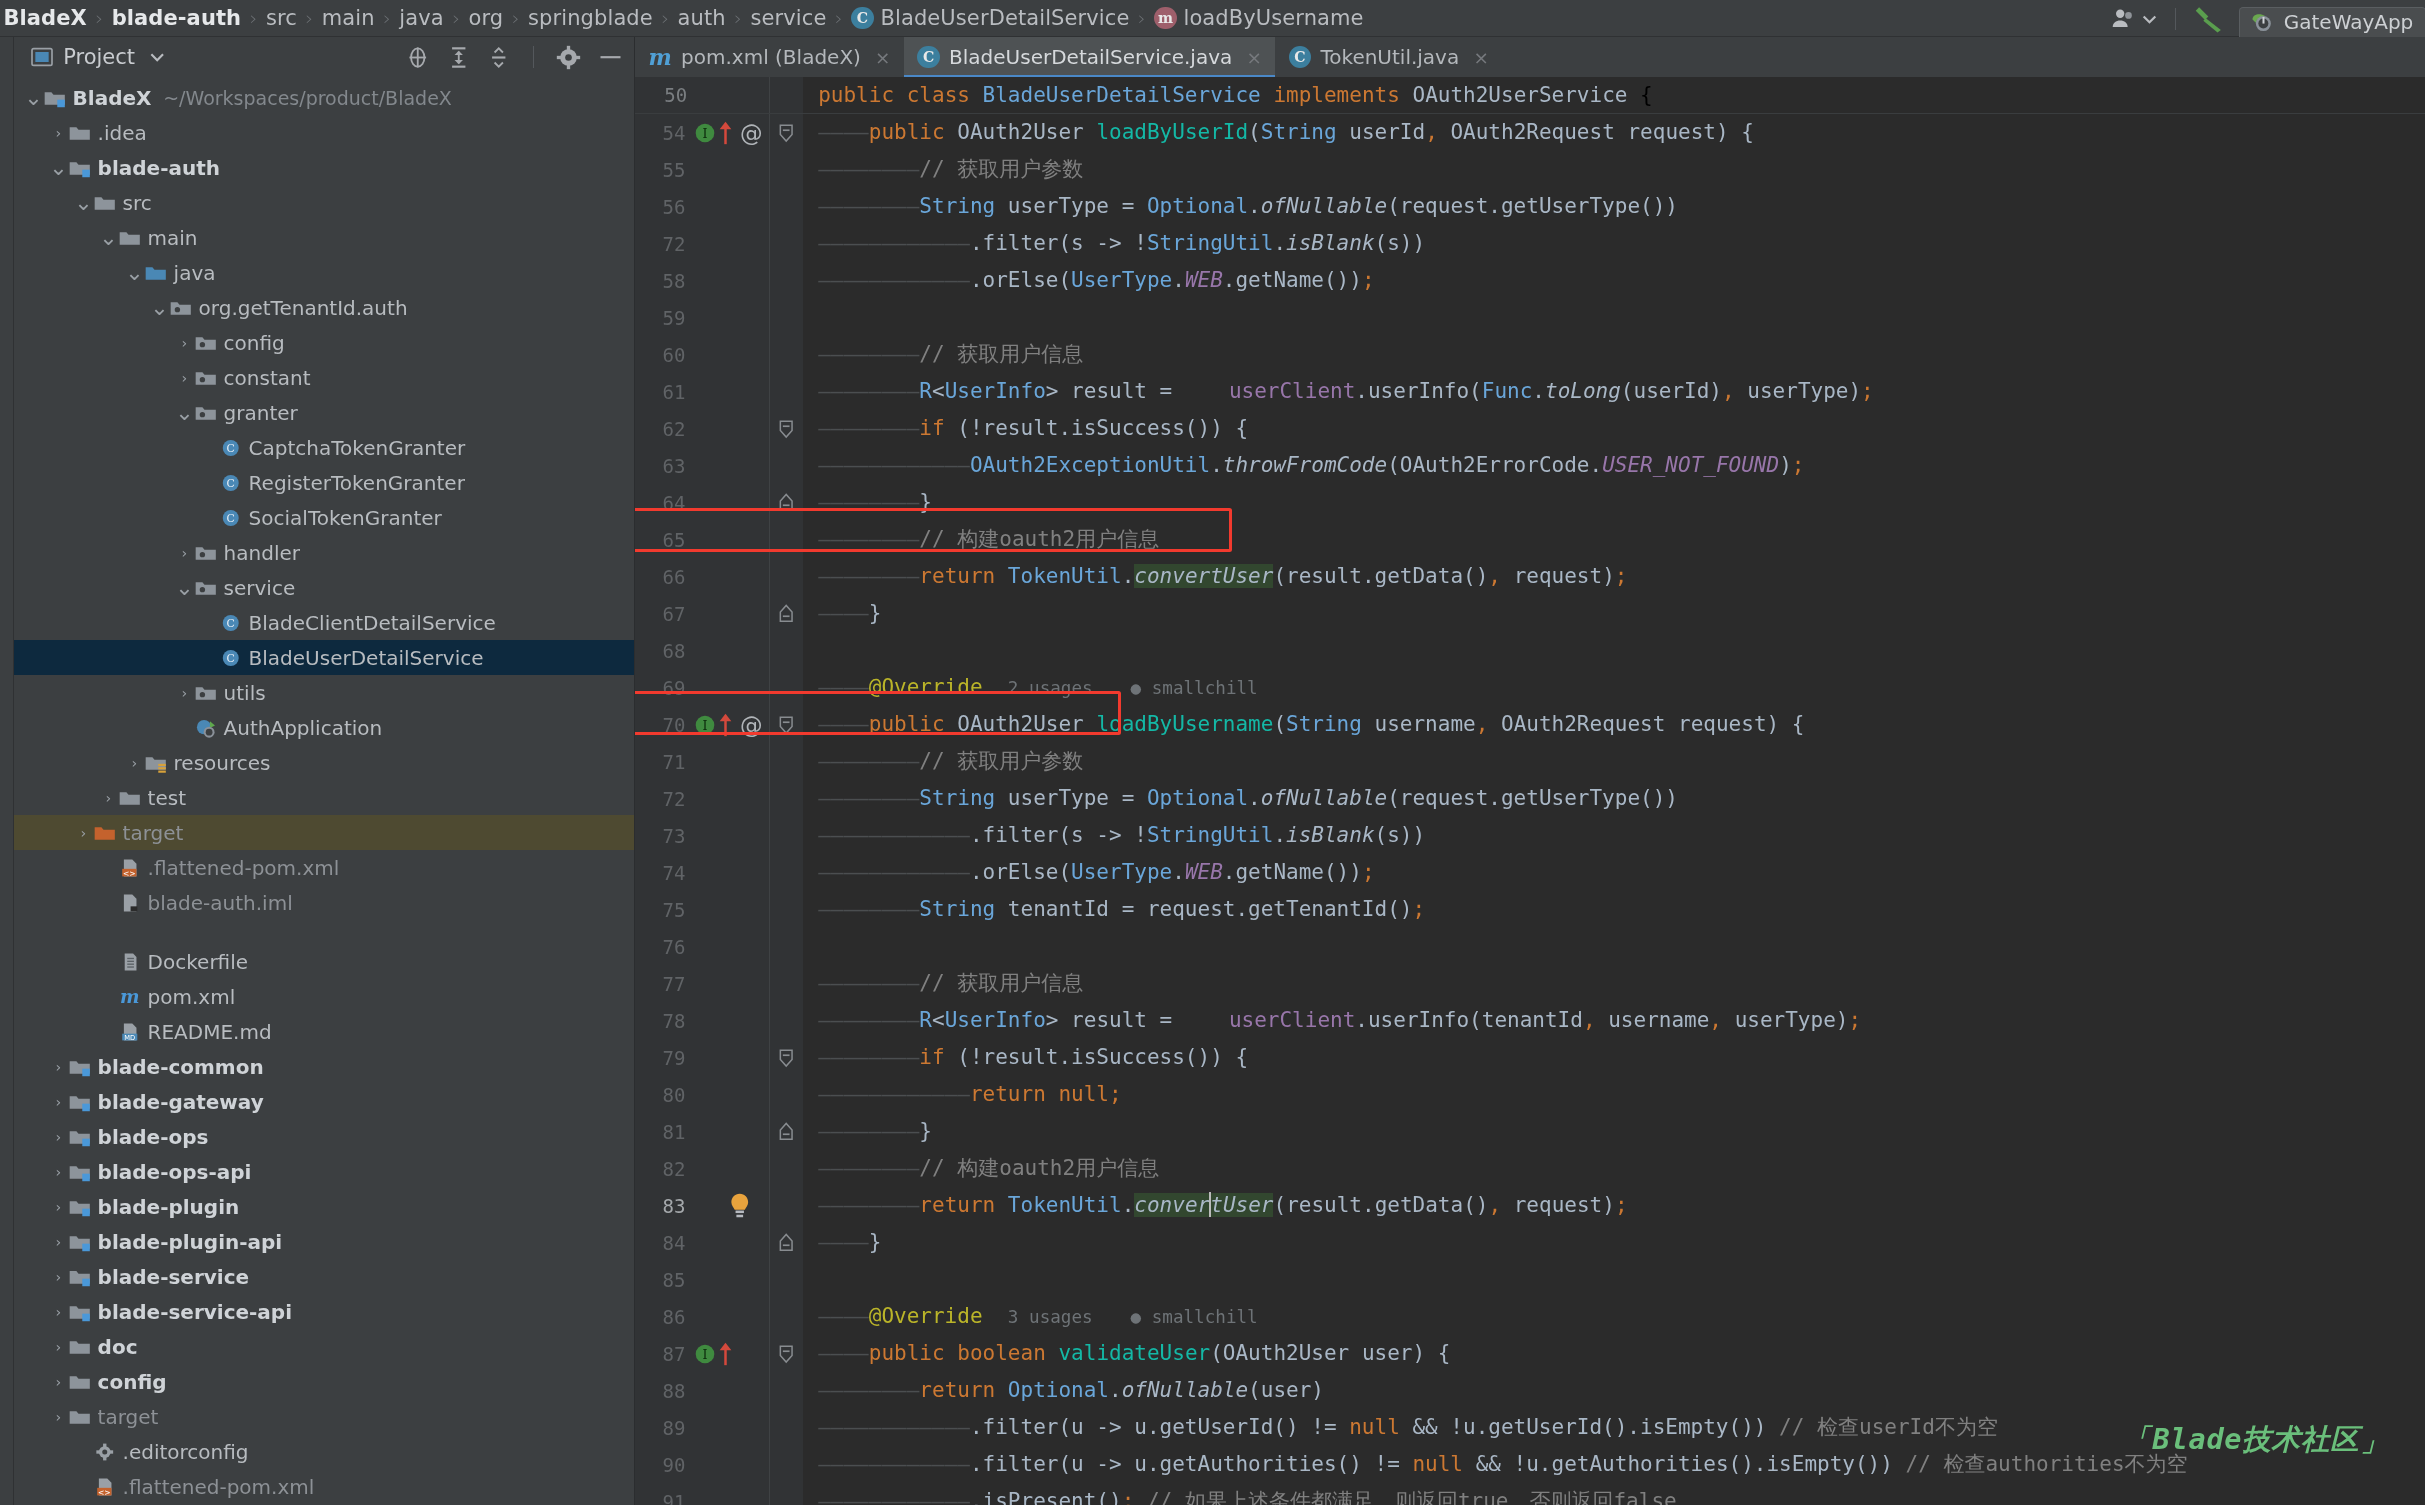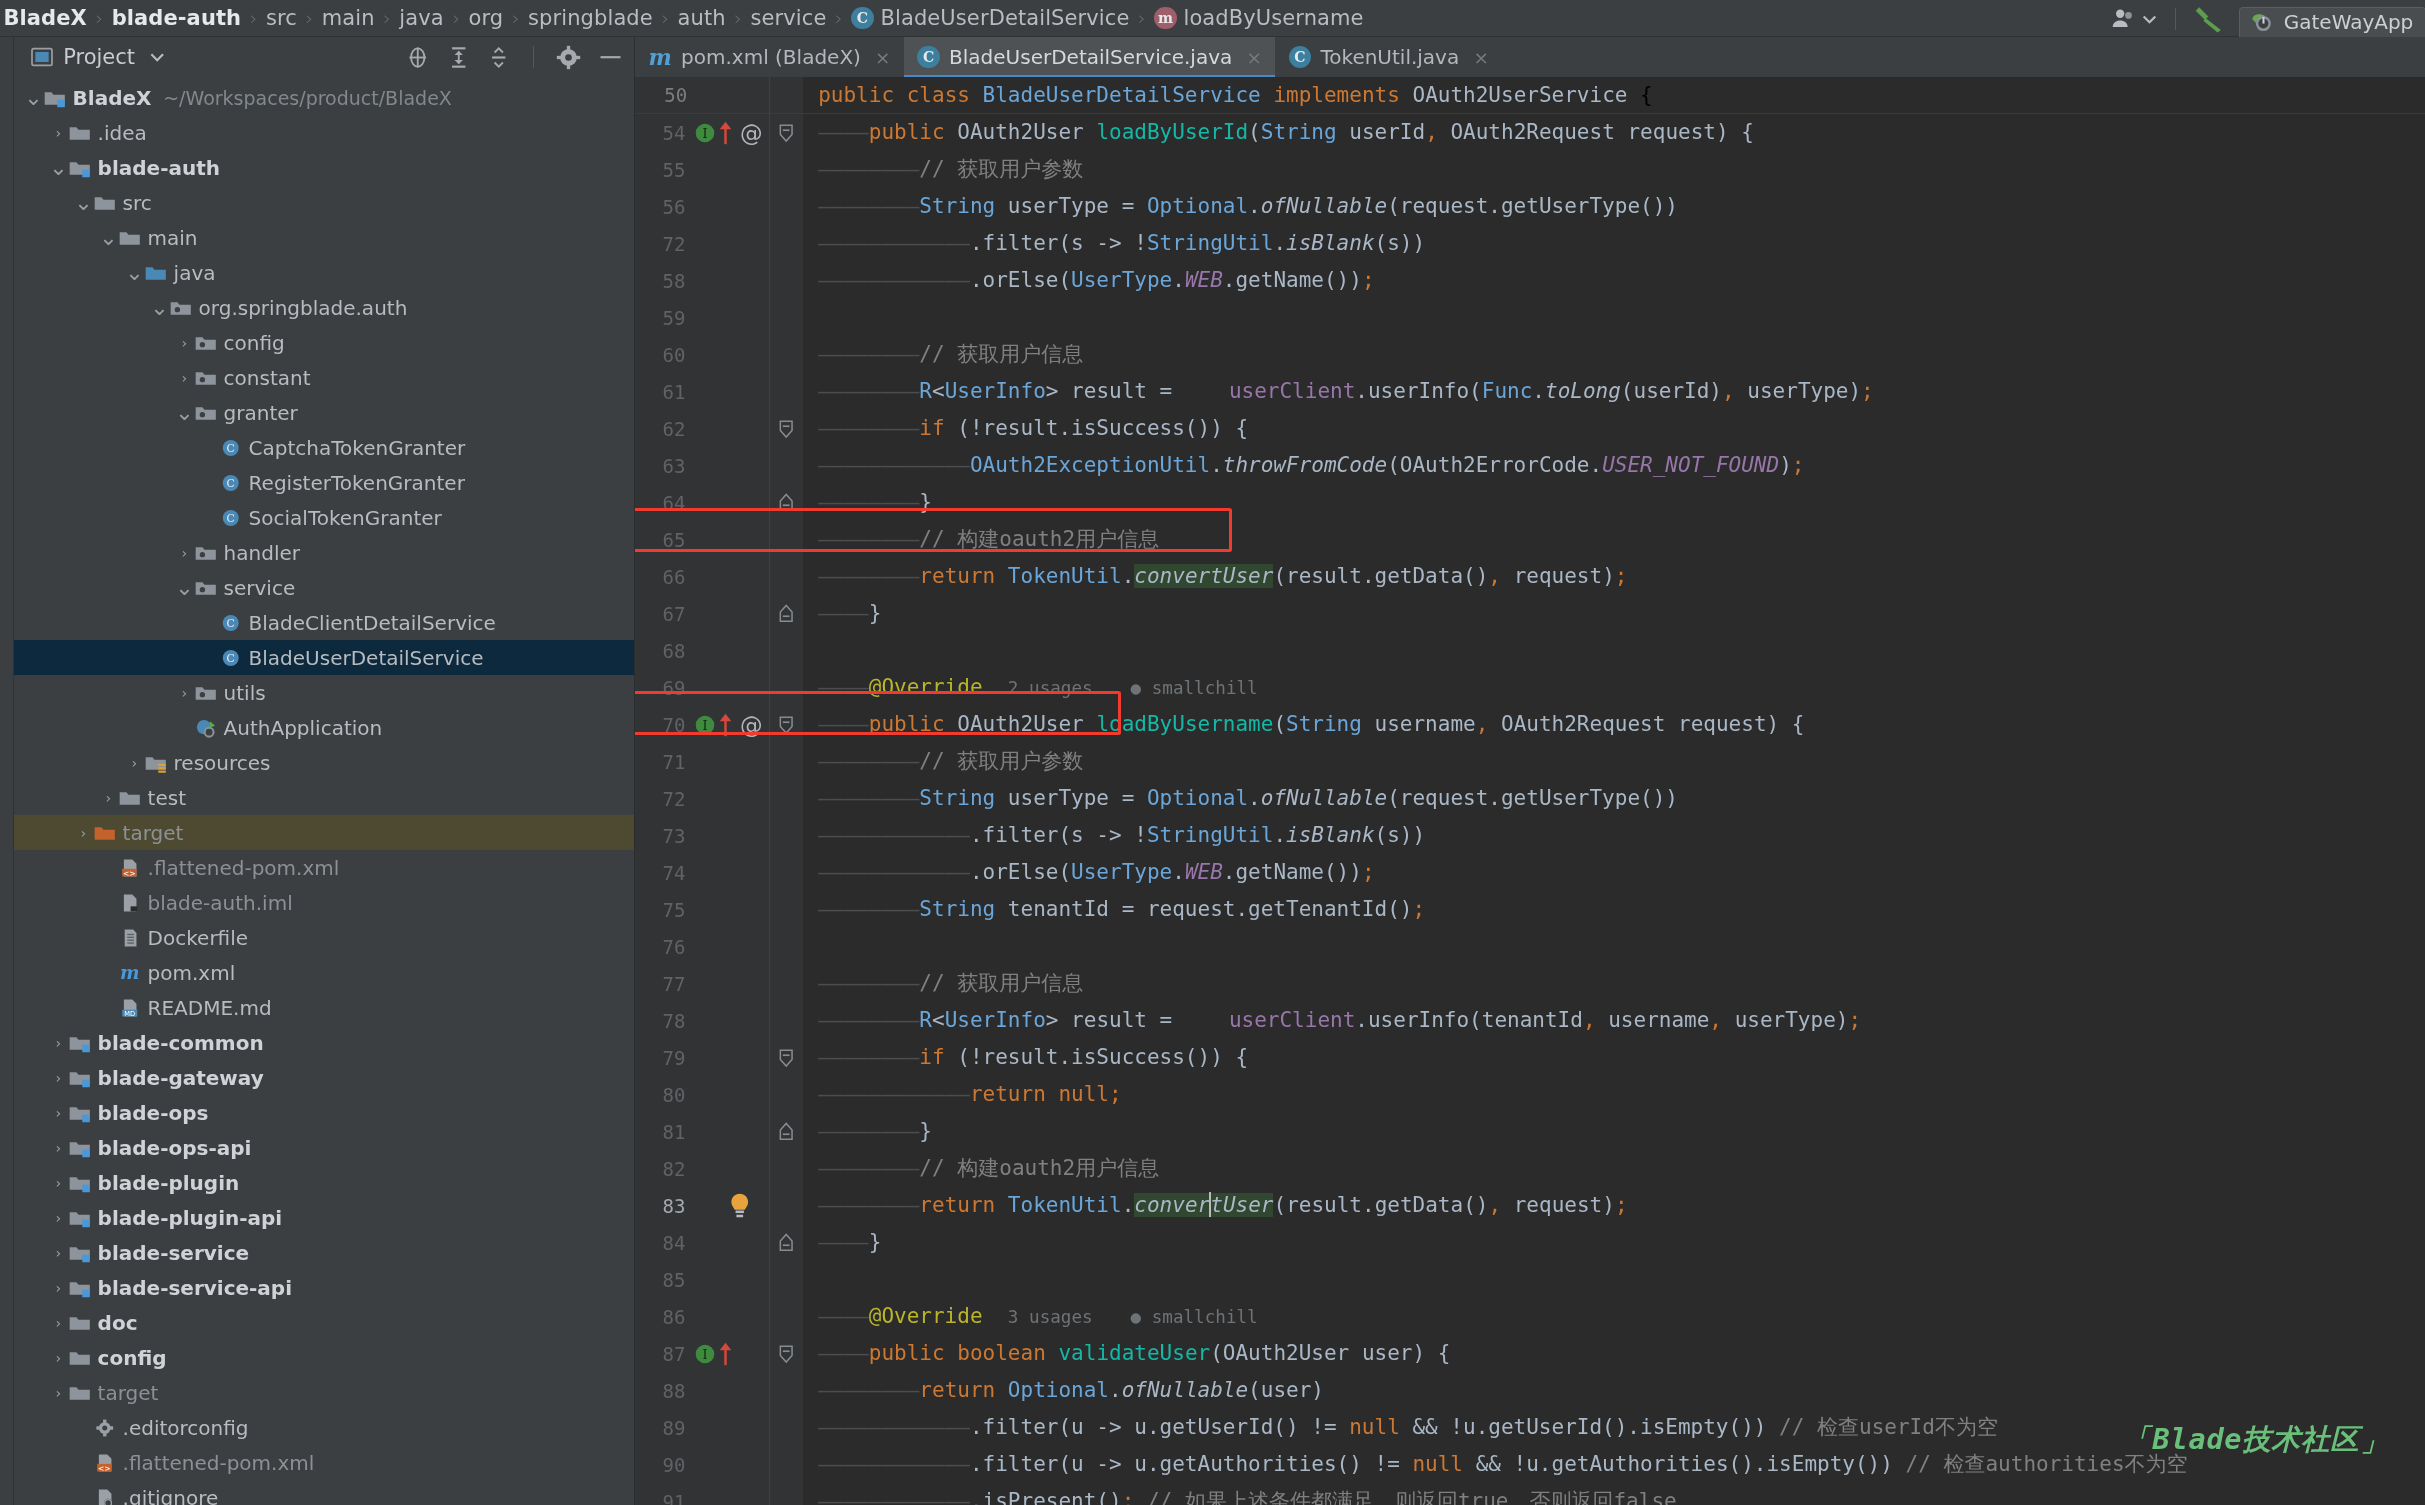--- a/index.html
+++ b/index.html
@@ -370,21 +370,21 @@
             <span class="lbl">java</span>
           </div>
           <div class="row" style="padding-left: 136px;">
             <span class="twisty" style="font-size: 22px; line-height: 8.4px;">⌄</span>
             <span class="ficon">
               <svg width="23.5" height="22" viewBox="0 0 28 26">
                 <path d="M2 6 L10 6 L12.5 9 L26 9 L26 21 L2 21 Z" fill="#8d949b"></path>
                 <circle cx="10" cy="15" r="3.2" fill="#3c3f41"></circle>
               </svg>
             </span>
-            <span class="lbl">org.springblade.auth</span>
+            <span class="lbl">org.getTenantId.auth</span>
           </div>
           <div class="row" style="padding-left: 161px;">
             <span class="twisty">›</span>
             <span class="ficon">
               <svg width="23.5" height="22" viewBox="0 0 28 26">
                 <path d="M2 6 L10 6 L12.5 9 L26 9 L26 21 L2 21 Z" fill="#8d949b"></path>
                 <circle cx="10" cy="15" r="3.2" fill="#3c3f41"></circle>
               </svg>
             </span>
             <span class="lbl">config</span>
@@ -545,21 +545,21 @@
           <div class="row" style="padding-left: 85px;">
             <span class="twisty"></span>
             <span class="ficon">
               <svg width="23.5" height="22" viewBox="0 0 28 26">
                 <path d="M7 3 L17 3 L22 8 L22 23 L7 23 Z" fill="#9aa0a6"></path>
                 <rect x="15" y="17" width="8" height="6" fill="#2b2b2b"></rect>
               </svg>
             </span>
             <span class="lbl dim">blade-auth.iml</span>
           </div>
-          <div class="row" style="padding-left: 85px;">
+          <div class="row" style="padding-left: 85px; margin-top: 24px;">
             <span class="twisty"></span>
             <span class="ficon">
               <svg width="23.5" height="22" viewBox="0 0 28 26">
                 <path d="M8 3 L18 3 L22 7 L22 23 L8 23 Z" fill="#9aa0a6"></path>
                 <rect x="11" y="8" width="8" height="1.6" fill="#5b6166"></rect>
                 <rect x="11" y="11.4" width="8" height="1.6" fill="#5b6166"></rect>
                 <rect x="11" y="14.8" width="8" height="1.6" fill="#5b6166"></rect>
                 <rect x="11" y="18.2" width="8" height="1.6" fill="#5b6166"></rect>
               </svg>
             </span>

